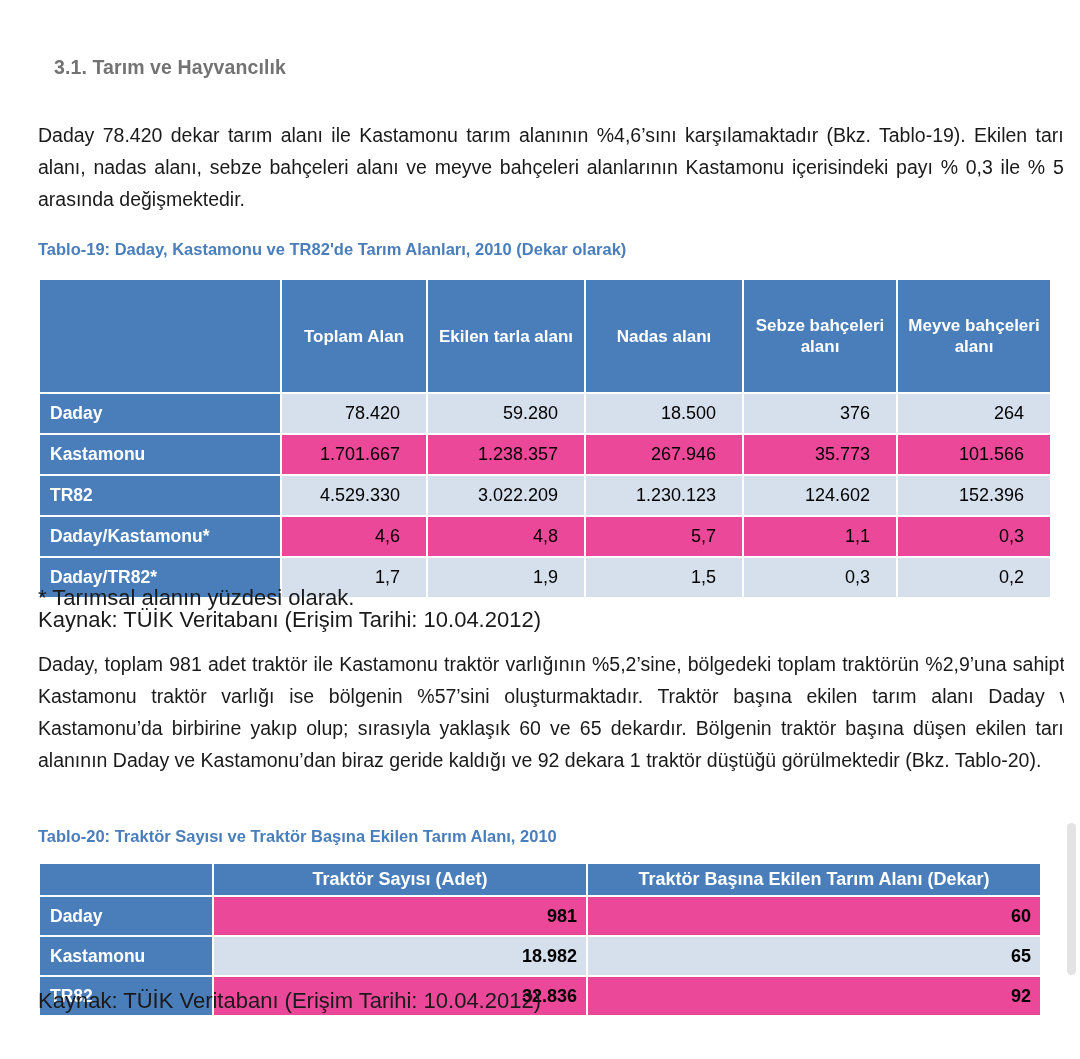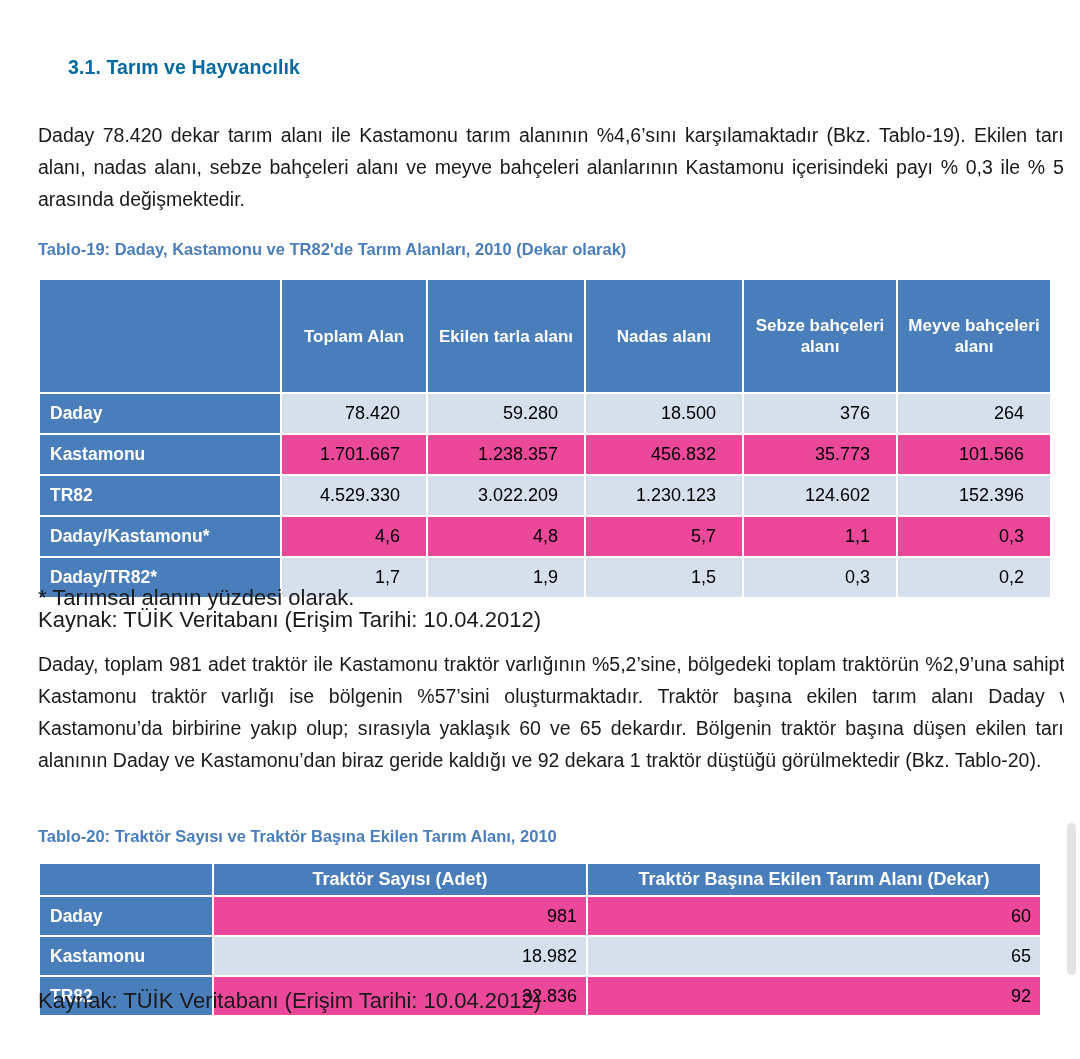--- a/index.html
+++ b/index.html
@@ -24,24 +24,23 @@
     box-sizing: border-box;
   }
 
   
   .heading-1 {
     position: absolute;
     left: 54px;
     top: 56px;
     font-size: 19.5px;
     font-weight: bold;
-    color: #0369a1;
+    color: #737373;
     letter-spacing: 0.1px;
     white-space: nowrap;
-    margin-left: 14px;
   }
   .heading-2 {
     position: absolute;
     left: 86px;
     top: 81px;
     font-size: 19.5px;
     font-weight: bold;
     color: #1f4e79;
     letter-spacing: 0.1px;
     white-space: nowrap;
@@ -151,20 +150,21 @@
     padding: 4px 2px 4px 10px;
     height: 30px;
     white-space: nowrap;
   }
   .tbl20 td.val {
     font-size: 18px;
     text-align: right;
     padding: 4px 9px 4px 4px;
     height: 30px;
     color: #000;
+    font-weight: bold;
   }
 
   
   .footnote {
     position: absolute;
     left: 38px;
     font-size: 22px;
     line-height: 22px;
     color: #1a1a1a;
     white-space: nowrap;
@@ -228,21 +228,21 @@
         <td class="val shade-light">78.420</td>
         <td class="val shade-light">59.280</td>
         <td class="val shade-light">18.500</td>
         <td class="val shade-light">376</td>
         <td class="val shade-light">264</td>
       </tr>
       <tr>
         <td class="rowhead">Kastamonu</td>
         <td class="val shade-dark">1.701.667</td>
         <td class="val shade-dark">1.238.357</td>
-        <td class="val shade-dark">456.832</td>
+        <td class="val shade-dark">267.946</td>
         <td class="val shade-dark">35.773</td>
         <td class="val shade-dark">101.566</td>
       </tr>
       <tr>
         <td class="rowhead">TR82</td>
         <td class="val shade-light">4.529.330</td>
         <td class="val shade-light">3.022.209</td>
         <td class="val shade-light">1.230.123</td>
         <td class="val shade-light">124.602</td>
         <td class="val shade-light">152.396</td>

